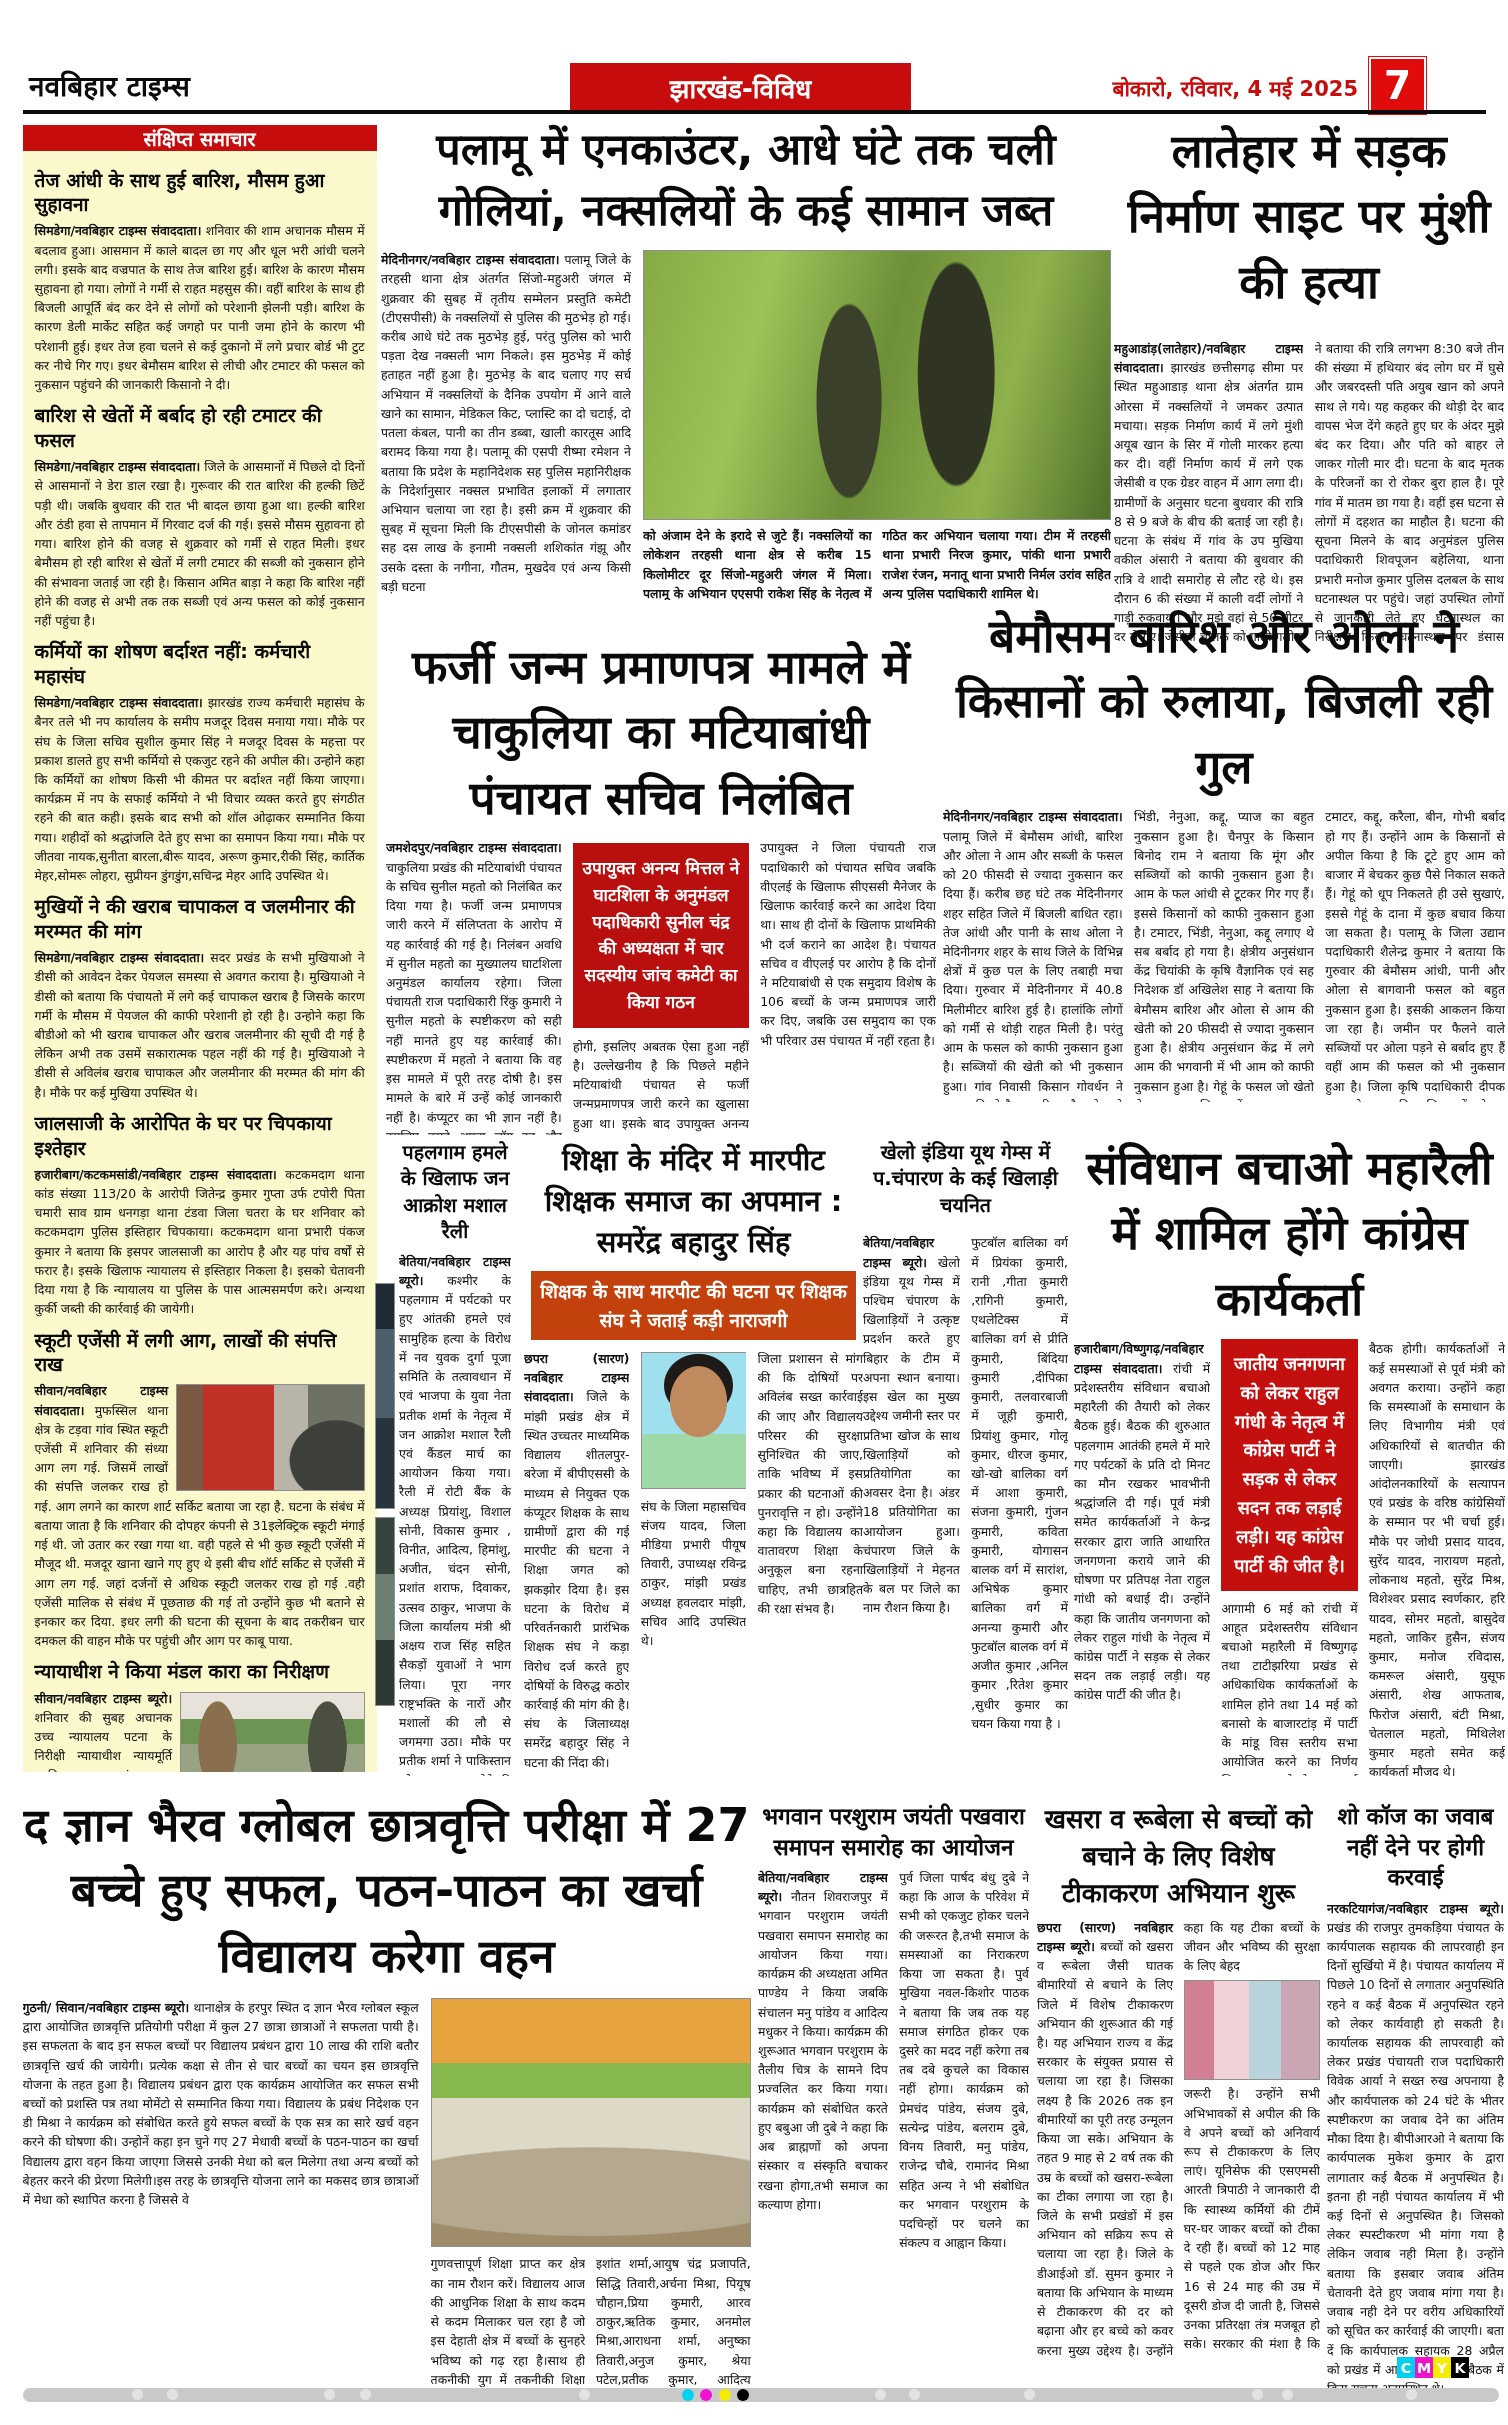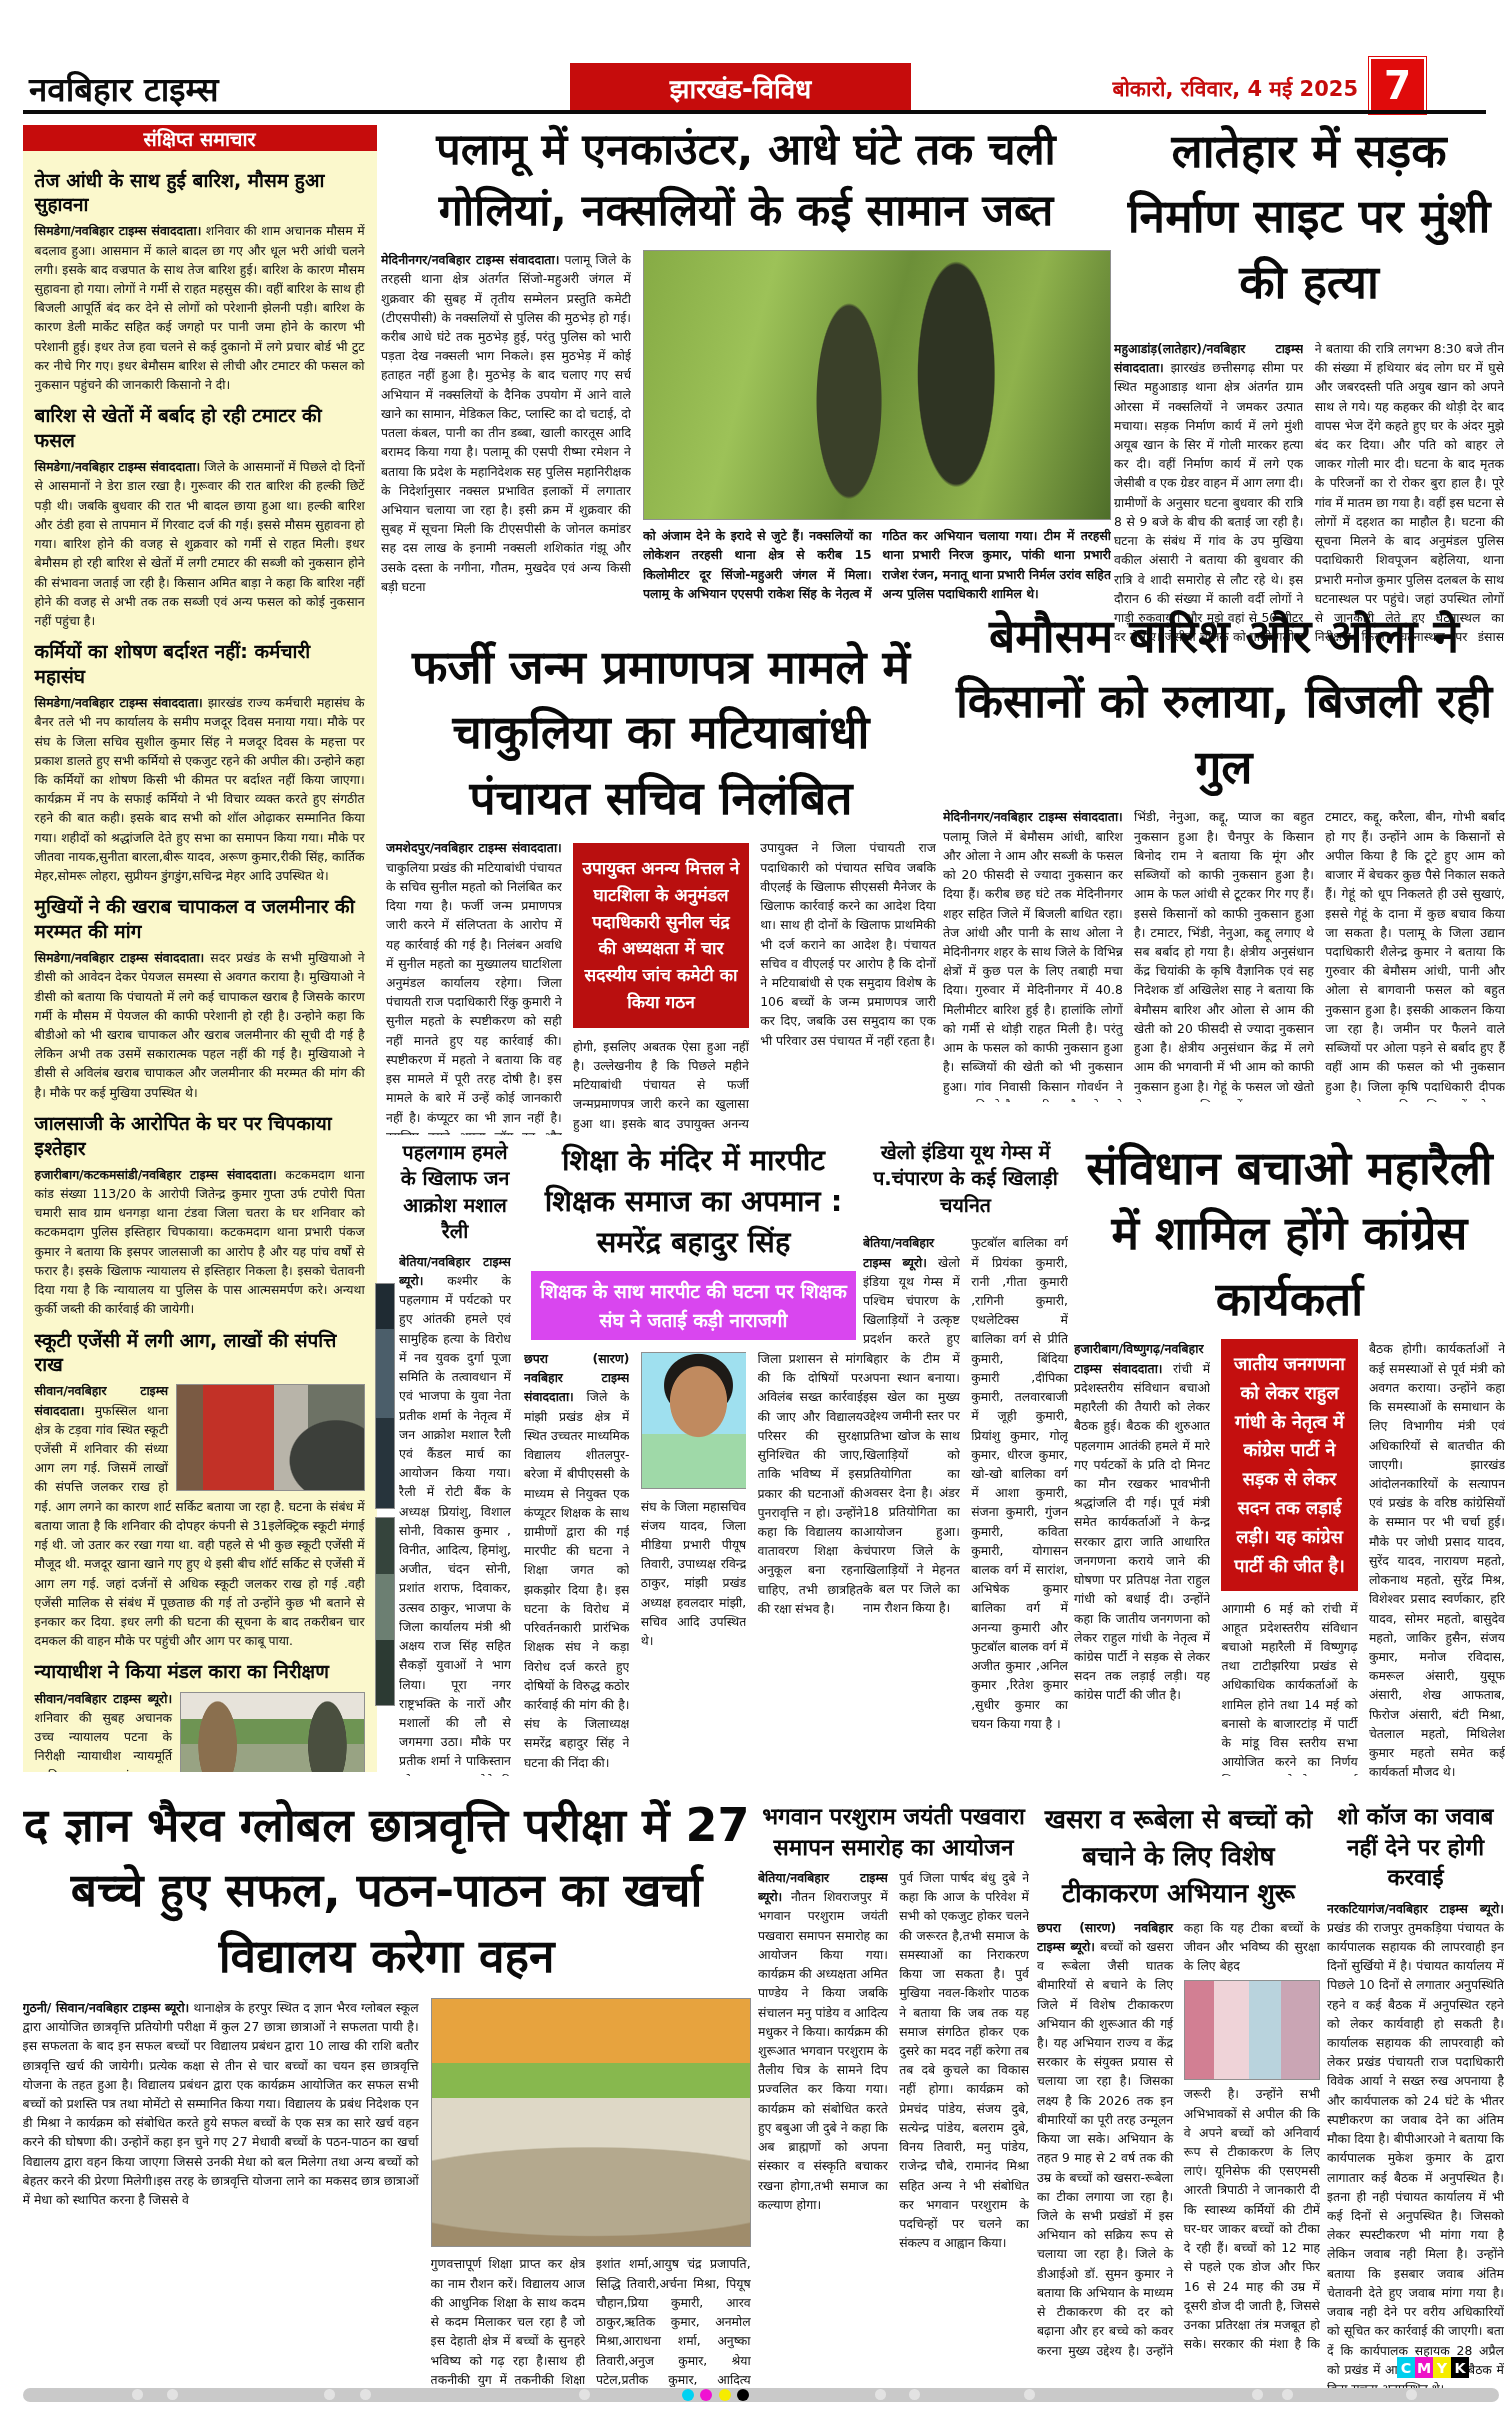--- a/index.html
+++ b/index.html
@@ -4,21 +4,21 @@
 <style>
   * { margin:0; padding:0; box-sizing:border-box; }
   html,body { background:#ffffff; }
   body {
     width:1508px; height:2426px; position:relative;
     font-family:"DejaVu Sans", sans-serif; color:#101010; overflow:hidden;
   }
   .abs { position:absolute; }
 
   
-  #masthead-paper { left:29px; top:66px; font-size:33px; font-weight:700; color:#0b0b0b; }
+  #masthead-paper { left:29px; top:66px; font-size:28px; font-weight:700; color:#0b0b0b; }
   #masthead-section { left:570px; top:63px; width:341px; height:50px; background:#c60c0c;
     color:#ffffff; font-size:26px; font-weight:700; display:flex; align-items:center; justify-content:center; }
   #masthead-date { left:1071px; top:74px; width:287px; font-size:21px; font-weight:700; color:#c60c0c; text-align:right; }
   #masthead-pagebox { left:1369px; top:57px; width:57px; height:57px; background:#e00b0b; border:2.3px solid #ffffff;
     outline:1.5px solid #e00b0b; color:#ffffff; font-size:39px; font-weight:700; display:flex; align-items:center; justify-content:center; }
   #header-rule { left:22.6px; top:110px; width:1463px; height:3.8px; background:#0b0b0b; }
 
   
   .hl { font-weight:700; color:#0a0a0a; text-align:center; line-height:1.42; }
   .h-xl { font-size:43px; }
@@ -27,21 +27,21 @@
   .h-sm { font-size:22.6px; line-height:1.35; }
   .h-xs { font-size:19.6px; line-height:1.35; }
   .bodytext { font-size:12.4px; line-height:1.55; text-align:justify; }
   .byl { font-weight:700; }
   .cols { display:flex; gap:11.3px; }
   .cols > div { flex:1; overflow:hidden; }
   section { overflow:hidden; }
 
   .pullquote { background:#b90f0f; color:#ffffff; font-weight:700; font-size:17.3px; line-height:1.55;
     text-align:center; padding:12px 7.5px; margin:4.5px 0 9px 0; }
-  .subhead-red { background:#d946ef; color:#ffffff; font-weight:700; font-size:19px; line-height:1.5;
+  .subhead-red { background:#c2410c; color:#ffffff; font-weight:700; font-size:19px; line-height:1.5;
     text-align:center; padding:6px 7.5px; margin:7.5px auto 9px auto; width:96%; }
 
   
   .photo { border:0.8px solid #8f8f8f; background-size:cover; }
   .ph-encounter { width:100%; height:270px;
     background:
       radial-gradient(ellipse 39px 113px at 67% 46%, #2f3423 0 97%, rgba(0,0,0,0) 100%),
       radial-gradient(ellipse 33px 98px at 44% 56%, #3a4029 0 97%, rgba(0,0,0,0) 100%),
       linear-gradient(105deg,#86ab45 0%,#9dc258 25%,#6c8f38 50%,#8fb24c 75%,#4f6e2a 100%); }
   .ph-firetruck { float:right; width:189px; height:107px; margin:3px 0 4.5px 7.5px;

